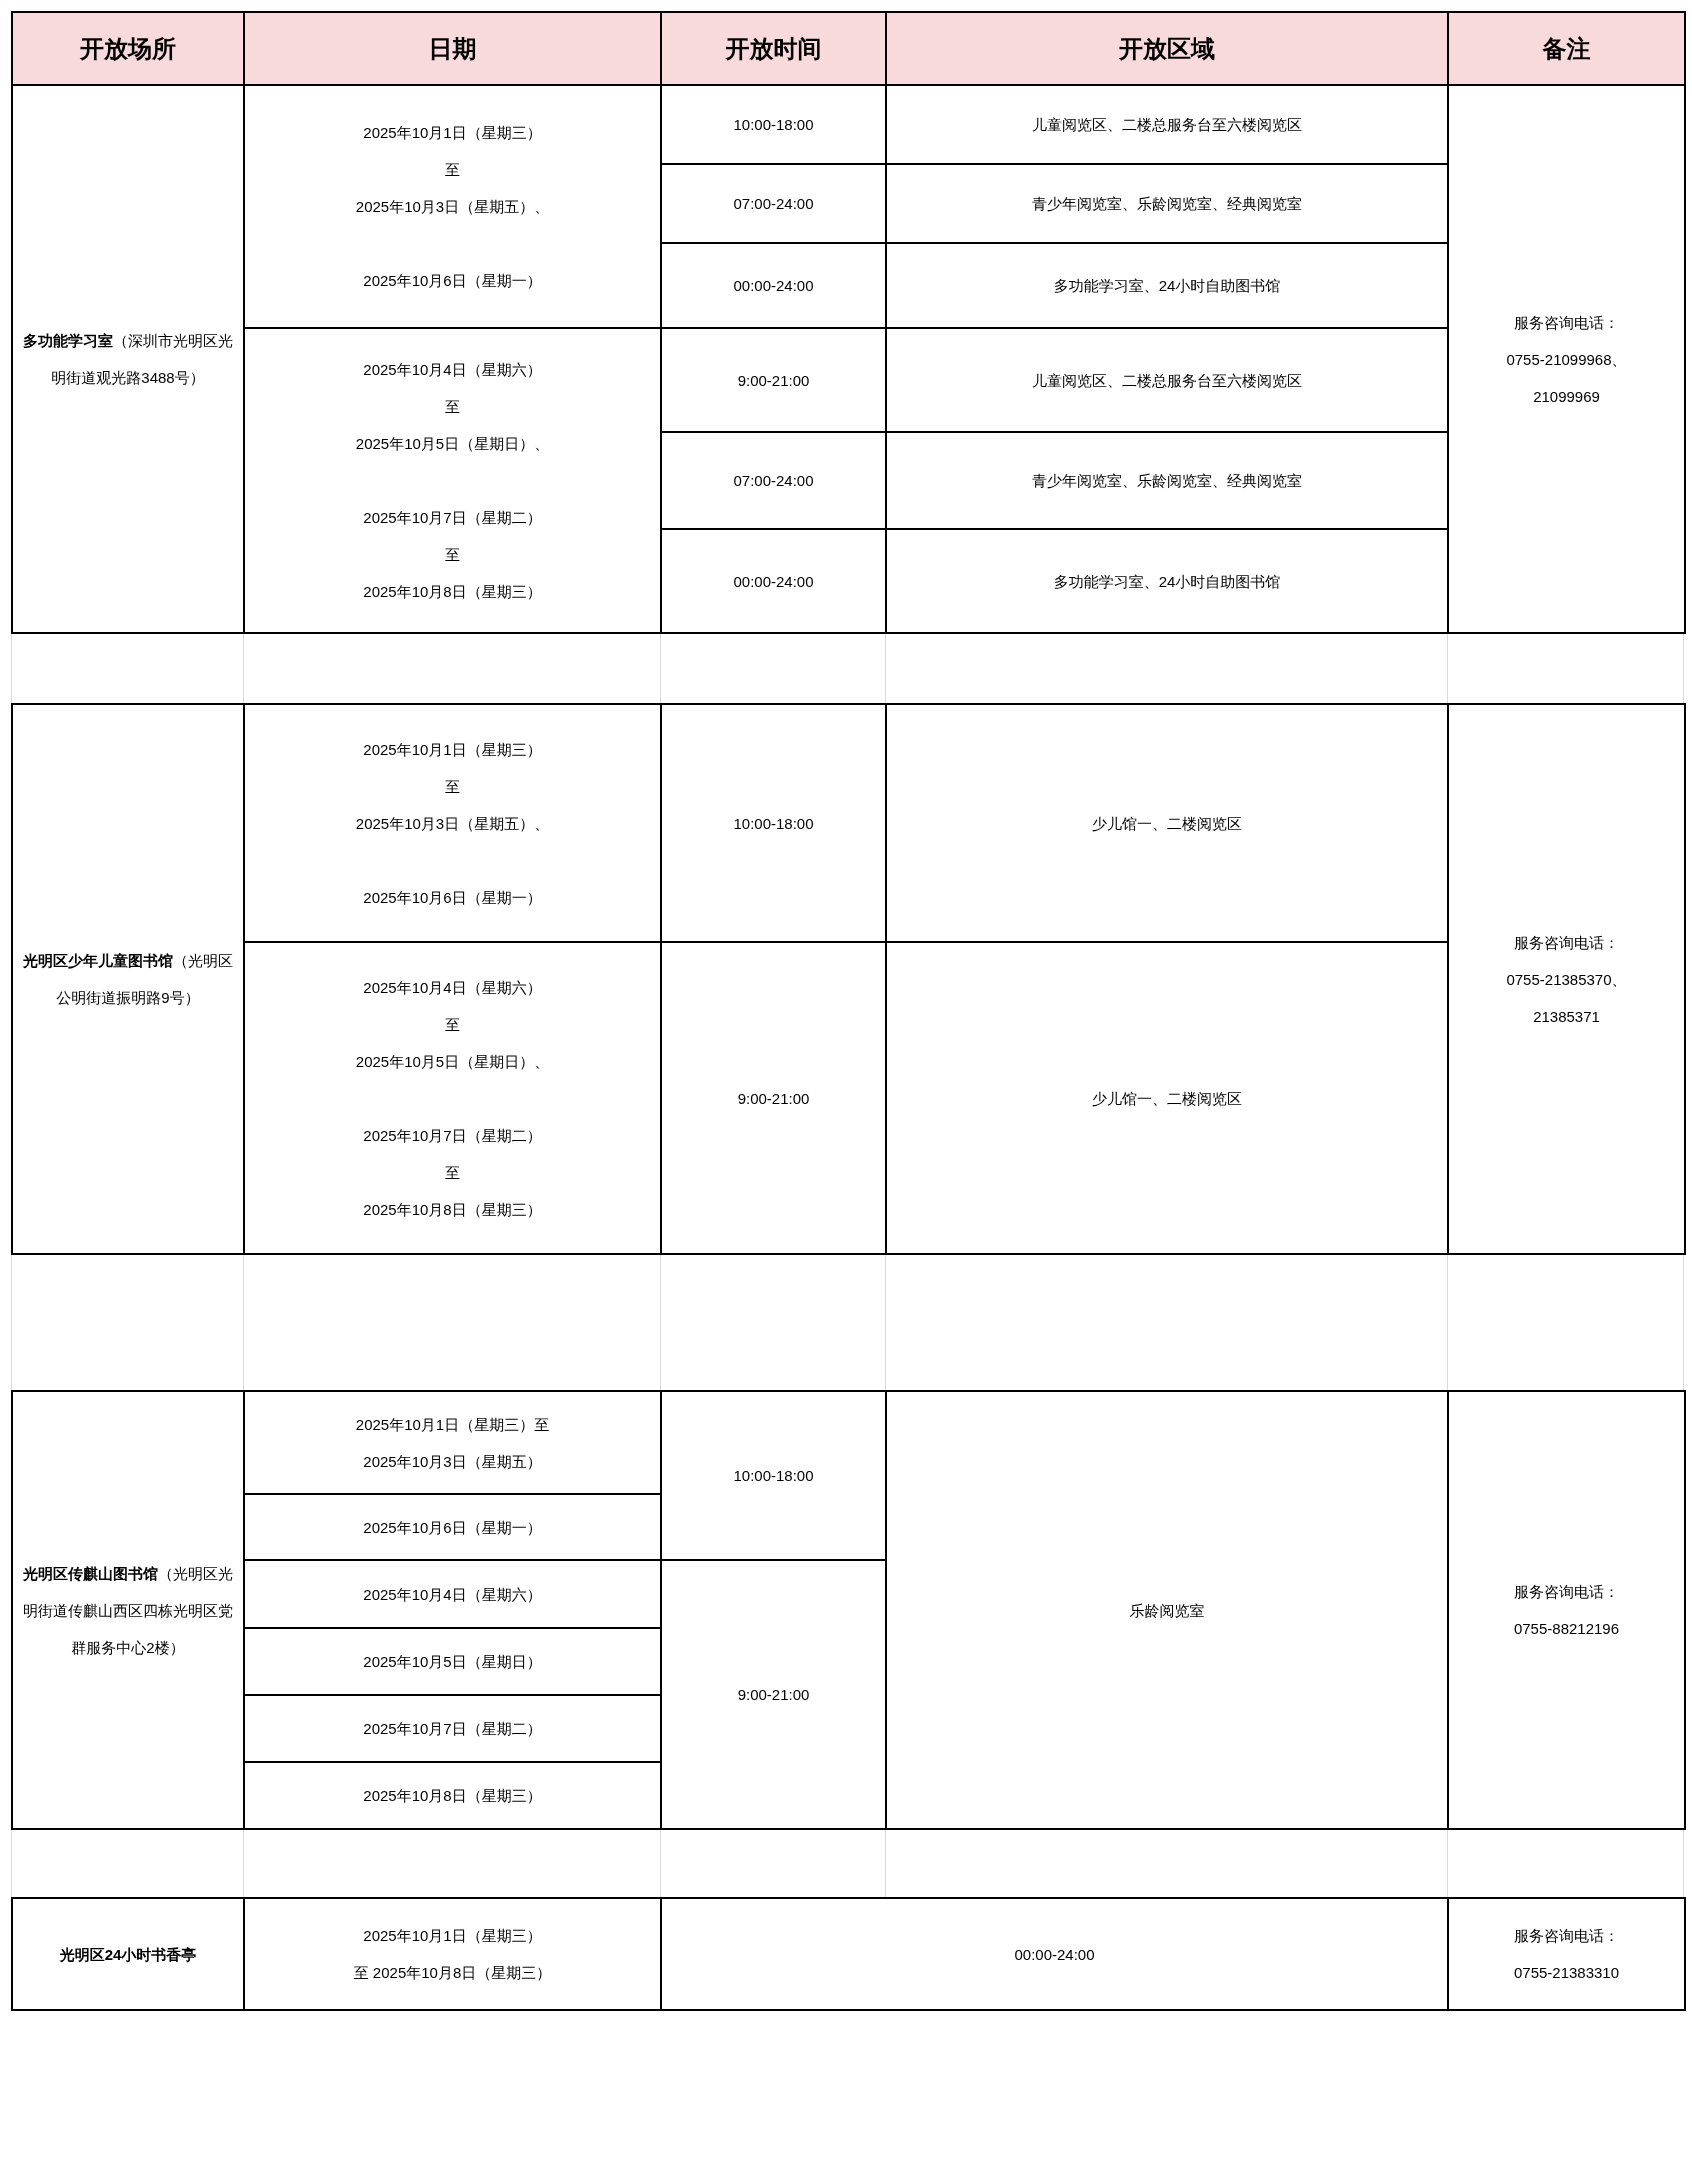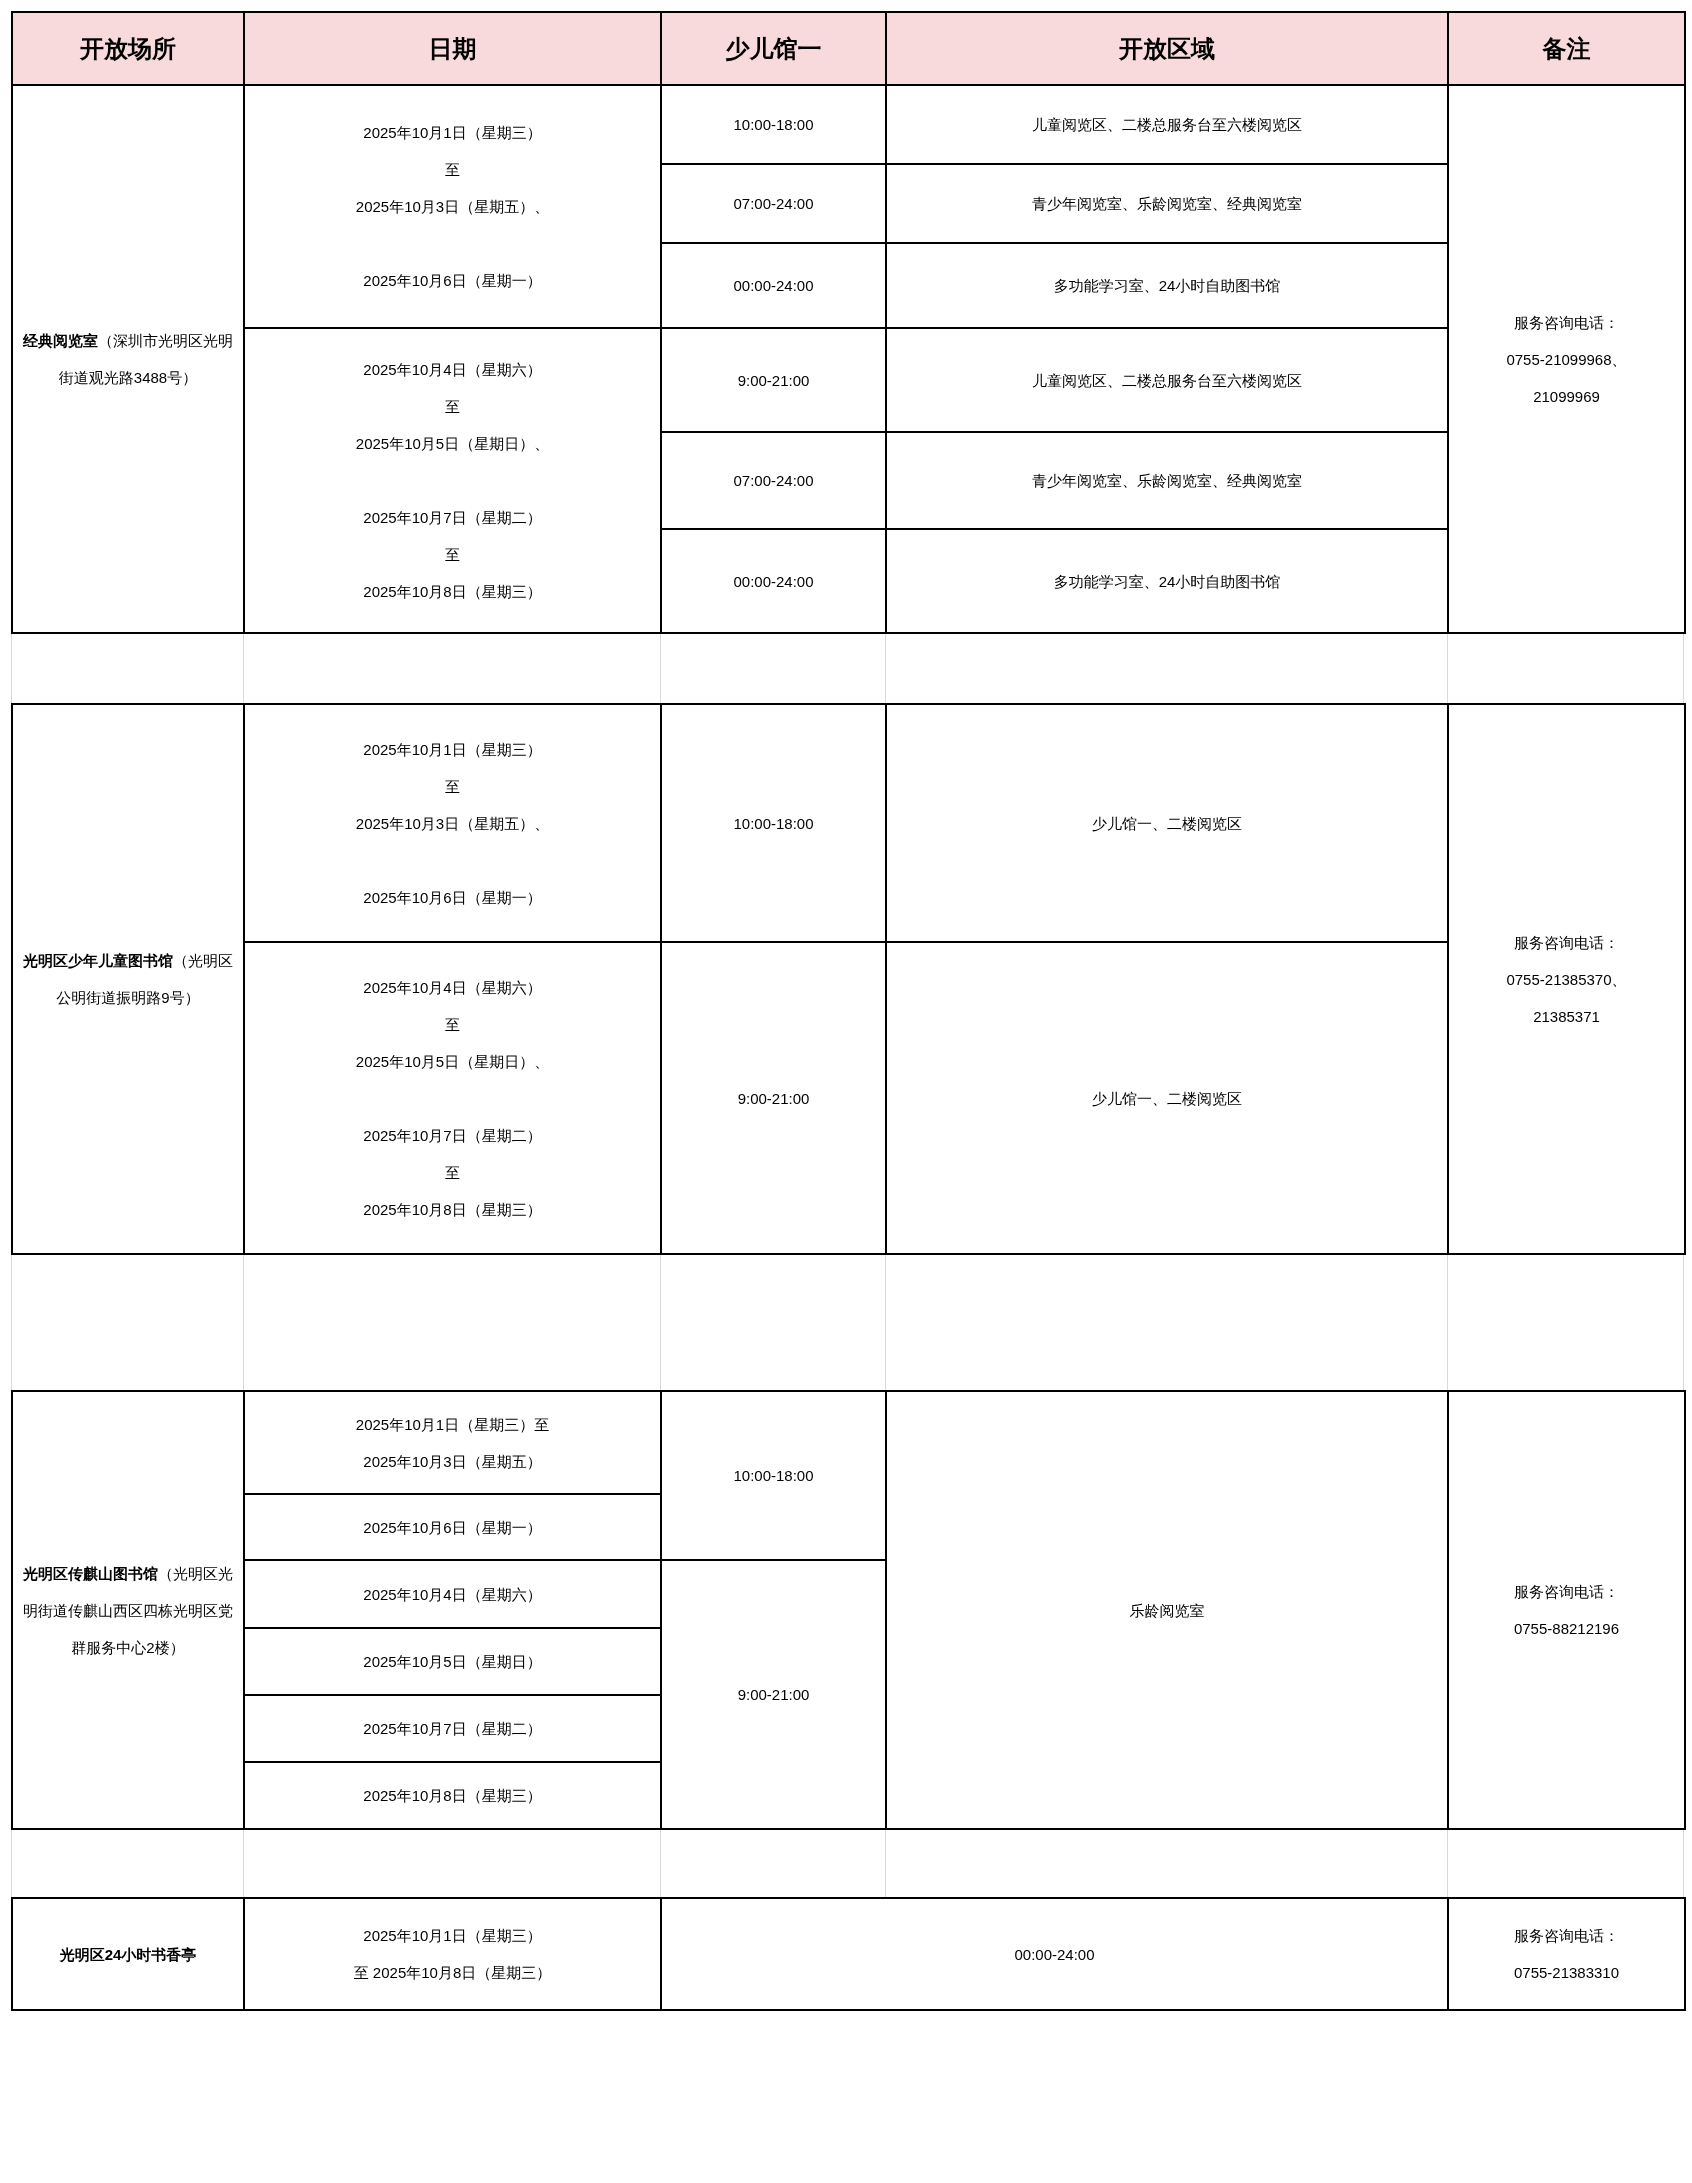--- a/index.html
+++ b/index.html
@@ -54,28 +54,28 @@
         <col style="width:232px">
         <col style="width:417px">
         <col style="width:225px">
         <col style="width:562px">
         <col style="width:237px">
       </colgroup>
     <thead>
       <tr style="height:73px">
         <th>开放场所</th>
         <th>日期</th>
-        <th>少儿馆一</th>
+        <th>开放时间</th>
         <th>开放区域</th>
         <th>备注</th>
       </tr>
     </thead>
     <tbody>
       <tr style="height:79px">
-        <td rowspan="6" class="venue"><span class="vb">经典阅览室</span><span>（深圳市光明区光明街道观光路3488号）</span></td>
+        <td rowspan="6" class="venue"><span class="vb">多功能学习室</span><span>（深圳市光明区光明街道观光路3488号）</span></td>
         <td rowspan="3" class="date">2025年10月1日（星期三）
 至
 2025年10月3日（星期五）、
 
 2025年10月6日（星期一）</td>
         <td class="time">10:00-18:00</td>
         <td class="area">儿童阅览区、二楼总服务台至六楼阅览区</td>
         <td rowspan="6" class="remark">服务咨询电话：
 0755-21099968、
 21099969</td>

